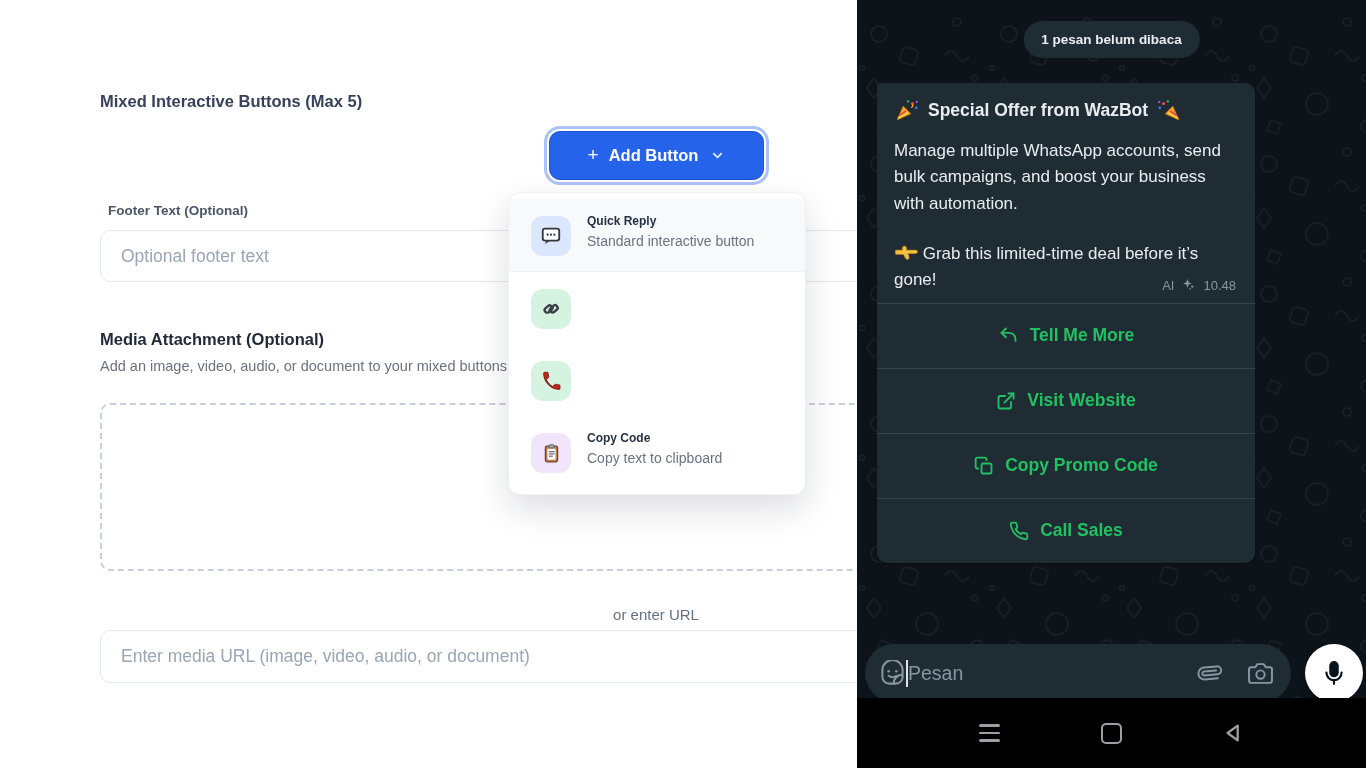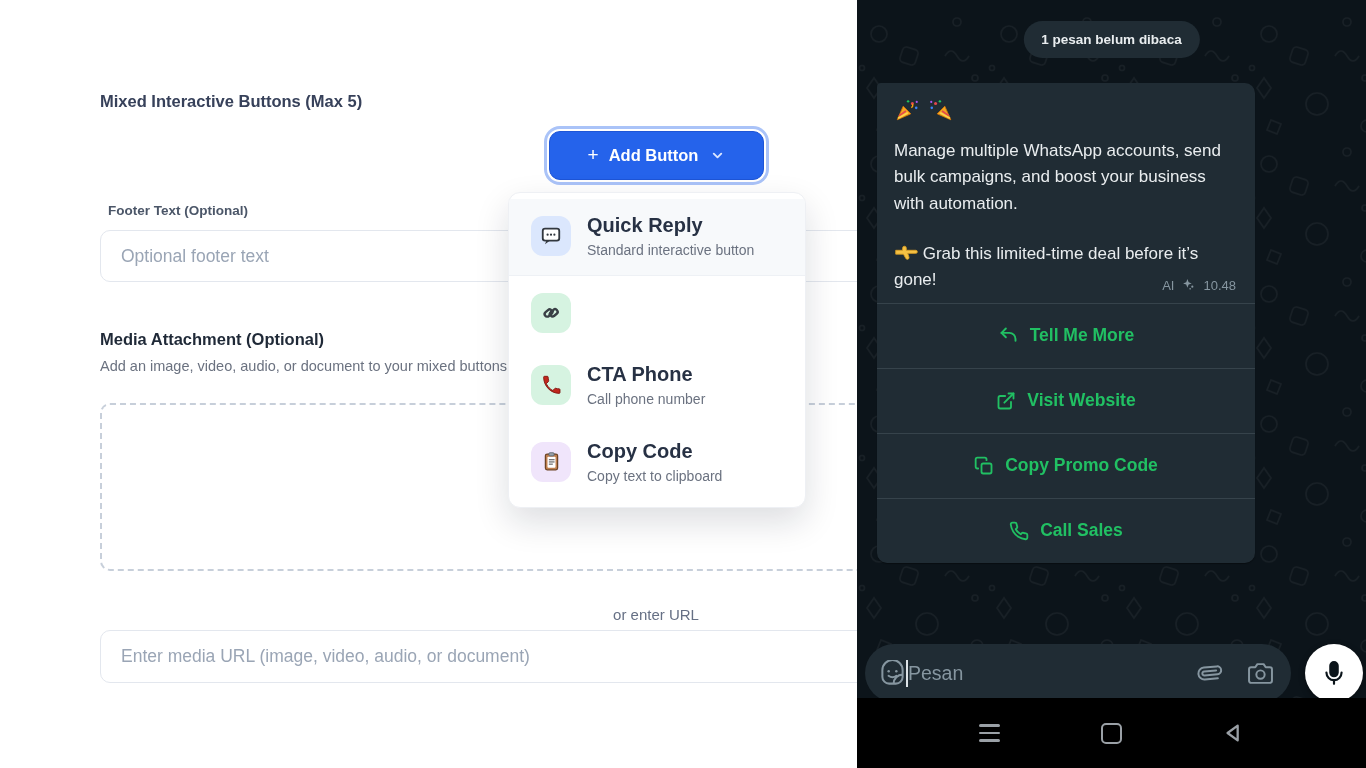--- a/index.html
+++ b/index.html
@@ -37,21 +37,21 @@
 
   
   .dropdown { position:absolute; left:508px; top:192px; width:298px;
     background:#fff; border:1px solid #eef0f4; border-radius:12px;
     box-shadow:0 14px 34px rgba(15,23,42,.14); overflow:hidden; padding:6px 0; z-index:5; }
   .dd-item { display:flex; align-items:flex-start; gap:16px; padding:15px 22px; cursor:pointer; }
   .dd-item.first { background:#f7f9fb; border-bottom:1px solid #eef1f5; }
   .dd-icon { flex:0 0 40px; width:40px; height:40px; border-radius:12px;
     display:flex; align-items:center; justify-content:center; margin-top:2px; }
   .dd-texts { width:170px; }
-  .dd-title { font-size:20px; font-weight:700; color:#273144; margin-bottom:3px; }
+  .dd-title { font-size:12px; font-weight:700; color:#273144; margin-bottom:3px; }
   .dd-desc { font-size:14px; color:#6b7280; line-height:1.45; }
 
   
   .phone { position:absolute; left:857px; top:0; width:509px; height:768px; background:#0c141a; }
   .chat-area { position:absolute; inset:0 0 70px 0; overflow:hidden;margin-top:8px; }
   .doodle { position:absolute; inset:0; }
 
   .unread-badge { position:absolute; top:13px; left:50%; transform:translateX(-50%);
     background:#202c34; color:#e9edef; font-size:13.5px; font-weight:700;
     padding:11px 18px; border-radius:20px; white-space:nowrap; }
@@ -138,24 +138,20 @@
             <rect x="4.6" y="9.4" width="9" height="5.6" rx="2.8" transform="rotate(-40 9 12)"></rect>
             <rect x="10.4" y="9" width="9" height="5.6" rx="2.8" transform="rotate(-40 15 11.5)"></rect>
           </svg>
       </div>
     </div>
     <div class="dd-item">
       <div class="dd-icon" style="background: rgb(214, 243, 225);">
         <svg width="21" height="21" viewBox="0 0 24 24">
             <path d="M6.6 10.8c1.5 3 3.9 5.4 6.9 6.9l2.3-2.3c.3-.3.7-.4 1.1-.2 1.2.4 2.5.6 3.8.6.6 0 1 .4 1 1V20c0 .6-.4 1-1 1C11.3 21 3 12.7 3 2.5c0-.6.4-1 1-1h3.2c.6 0 1 .4 1 1 0 1.3.2 2.6.6 3.8.1.4 0 .8-.2 1.1l-2.3 2.3z" fill="#c1271d" stroke="#7e140f" stroke-width="1"></path>
           </svg>
-      </div>
-      <div class="dd-texts">
-        <div class="dd-title">CTA Phone</div>
-        <div class="dd-desc">Call phone number</div>
       </div>
     </div>
     <div class="dd-item">
       <div class="dd-icon" style="background: rgb(240, 229, 251);">
         <svg width="21" height="21" viewBox="0 0 24 24">
             <rect x="5" y="3.5" width="14" height="18" rx="2" fill="#c07f4e" stroke="#6d4526" stroke-width="1.4"></rect>
             <rect x="7.4" y="6.5" width="9.2" height="12.6" rx="1" fill="#fff"></rect>
             <rect x="9" y="2" width="6" height="3.6" rx="1.2" fill="#9aa2aa" stroke="#5c646c" stroke-width="1"></rect>
             <line x1="9" y1="10" x2="15.5" y2="10" stroke="#444" stroke-width="1.1"></line>
             <line x1="9" y1="12.5" x2="15.5" y2="12.5" stroke="#444" stroke-width="1.1"></line>
@@ -200,20 +196,21 @@
             <svg width="26" height="26" viewBox="0 0 24 24">
                 <path d="M3 21 L8.5 8.5 L15.5 15.5 Z" fill="#f5a623" stroke="#d97706" stroke-width="0.8"></path>
                 <path d="M4.6 17.4 L11 13" stroke="#e5484d" stroke-width="1.6"></path>
                 <path d="M3.8 19.6 L12.8 14.6" stroke="#fbd34d" stroke-width="1.6"></path>
                 <circle cx="17" cy="6" r="1.4" fill="#e5484d"></circle>
                 <circle cx="20.5" cy="10" r="1.2" fill="#3b82f6"></circle>
                 <circle cx="13" cy="4" r="1.1" fill="#22c55e"></circle>
                 <circle cx="21" cy="4.5" r="1" fill="#a855f7"></circle>
                 <path d="M16 10 q2 -1.5 1 -3.5" stroke="#f59e0b" stroke-width="1.2" fill="none"></path>
               </svg>
+            <span>Special Offer from WazBot</span>
             <svg width="26" height="26" viewBox="0 0 24 24">
                 <path d="M21 21 L15.5 8.5 L8.5 15.5 Z" fill="#f5a623" stroke="#d97706" stroke-width="0.8"></path>
                 <path d="M19.4 17.4 L13 13" stroke="#e5484d" stroke-width="1.6"></path>
                 <path d="M20.2 19.6 L11.2 14.6" stroke="#fbd34d" stroke-width="1.6"></path>
                 <circle cx="7" cy="6" r="1.4" fill="#e5484d"></circle>
                 <circle cx="3.5" cy="10" r="1.2" fill="#3b82f6"></circle>
                 <circle cx="11" cy="4" r="1.1" fill="#22c55e"></circle>
                 <circle cx="3" cy="4.5" r="1" fill="#a855f7"></circle>
               </svg>
           </div>

